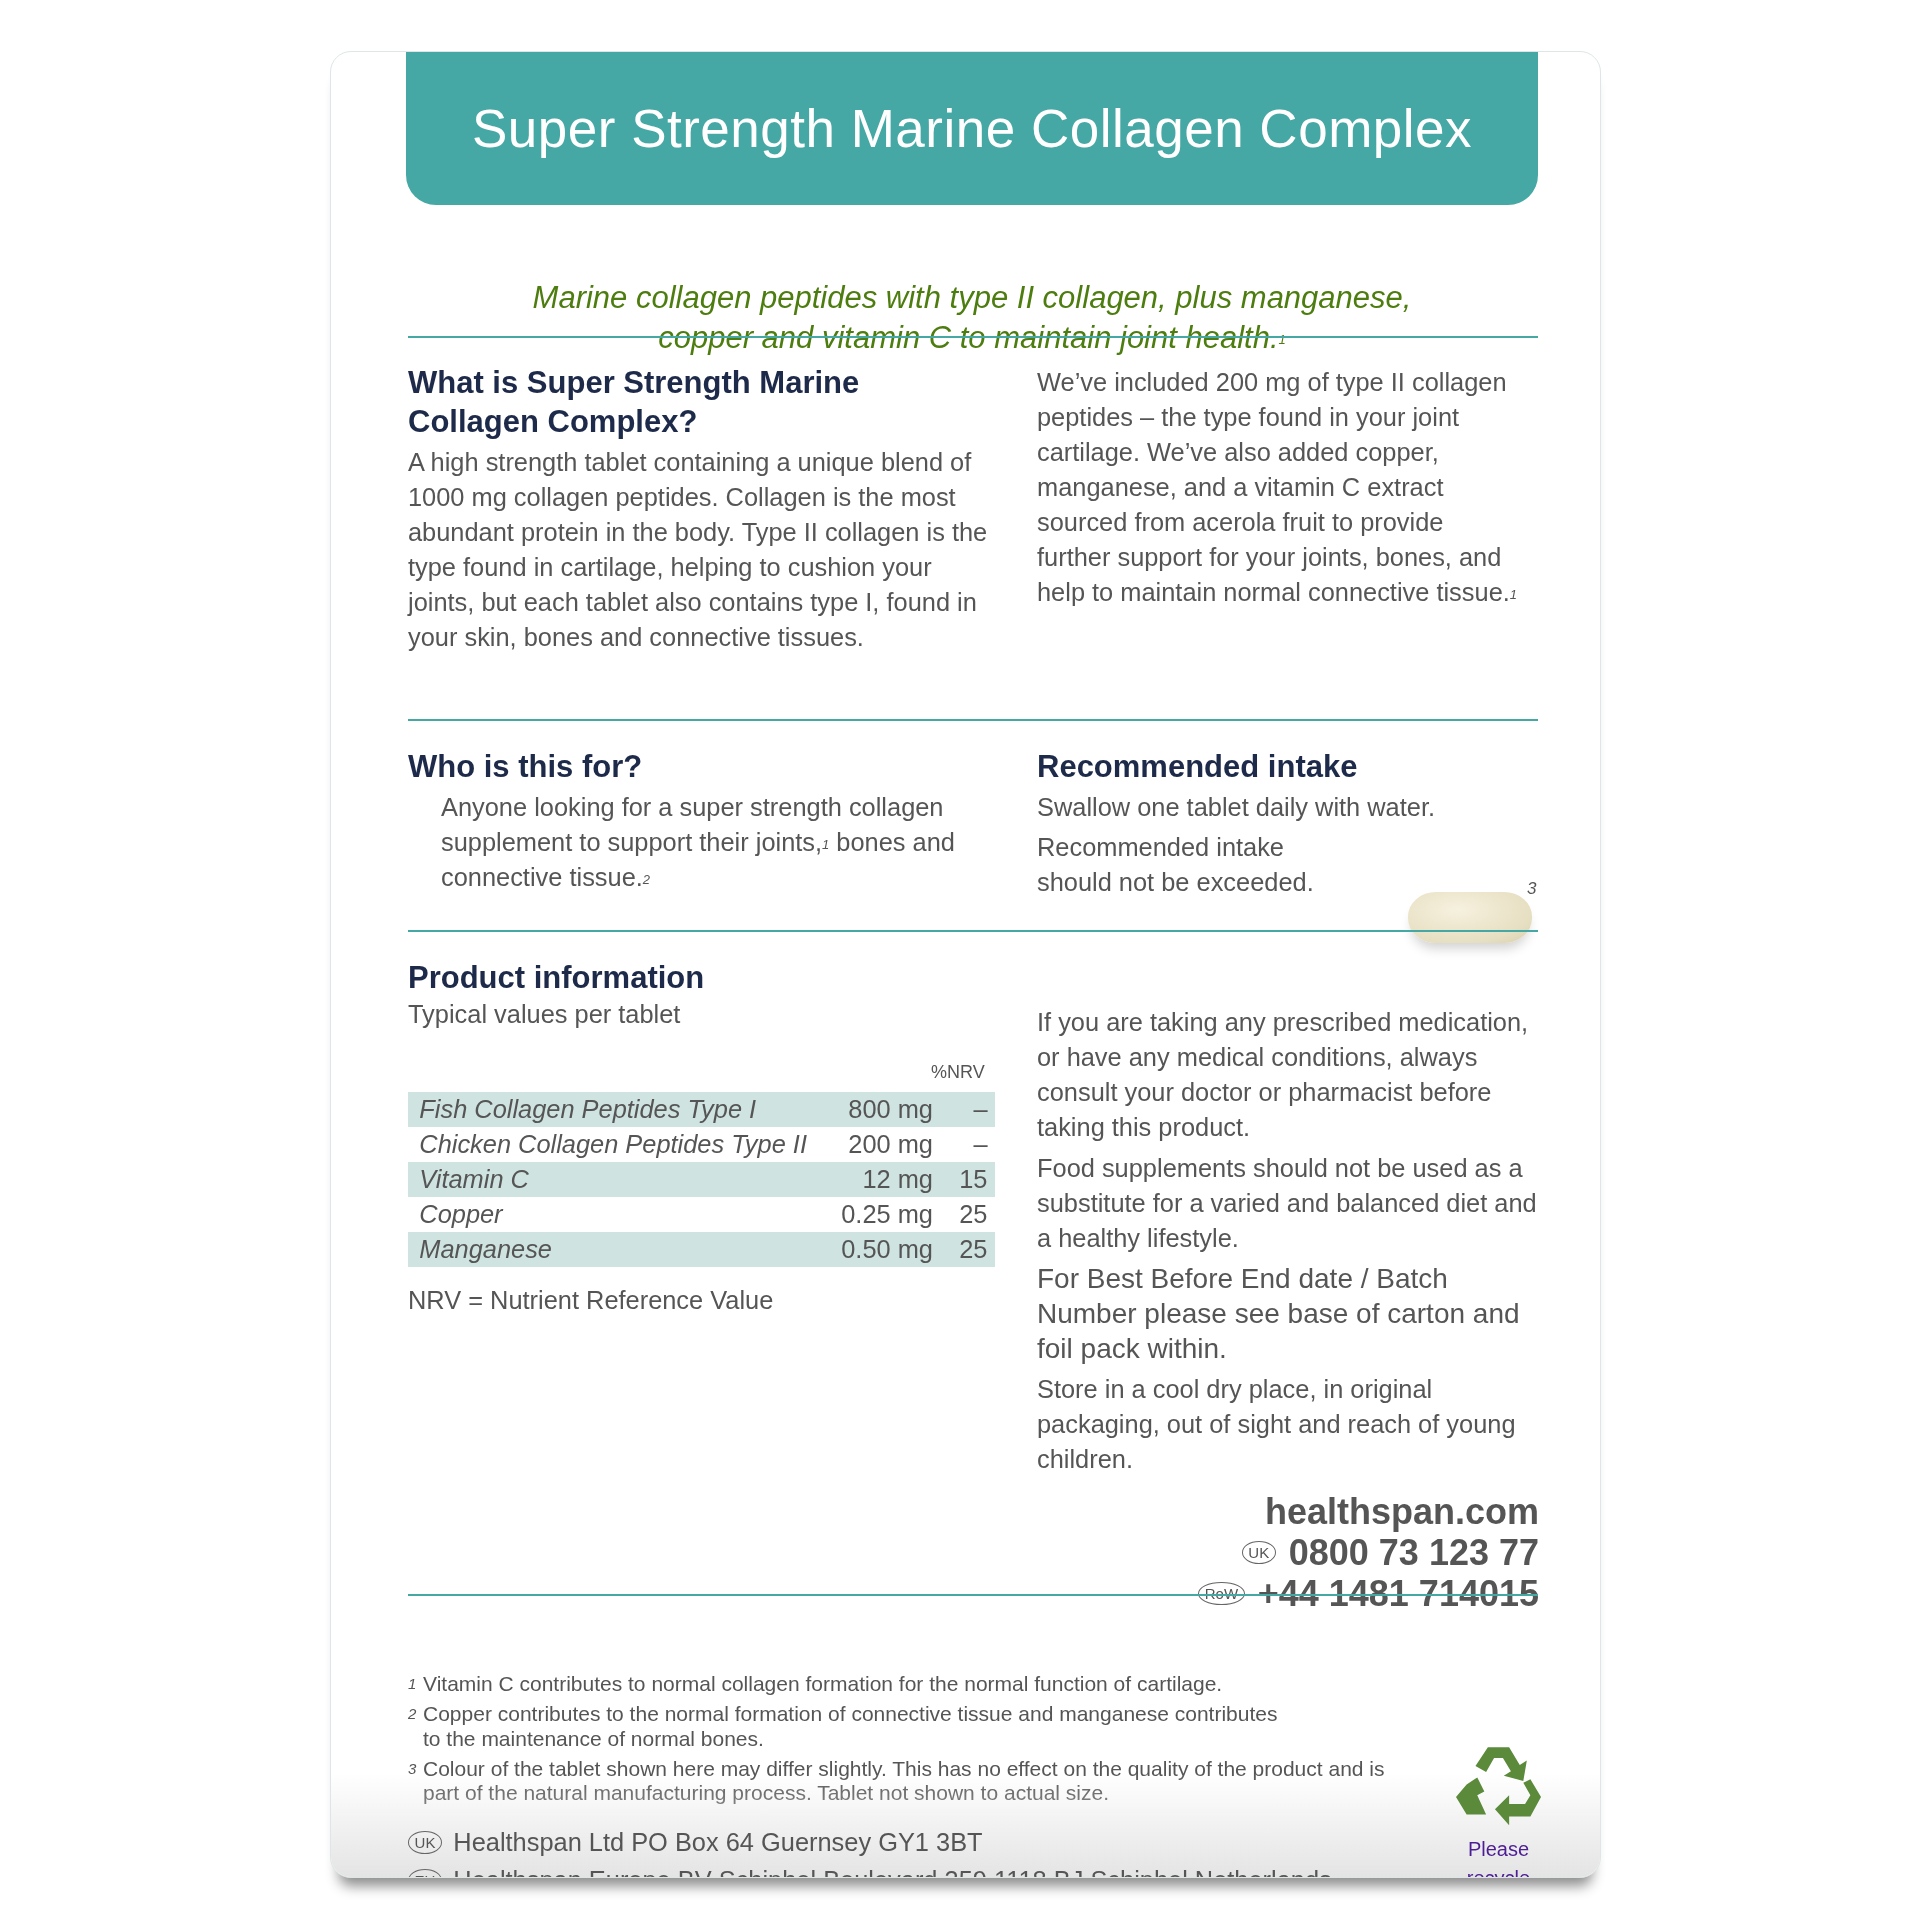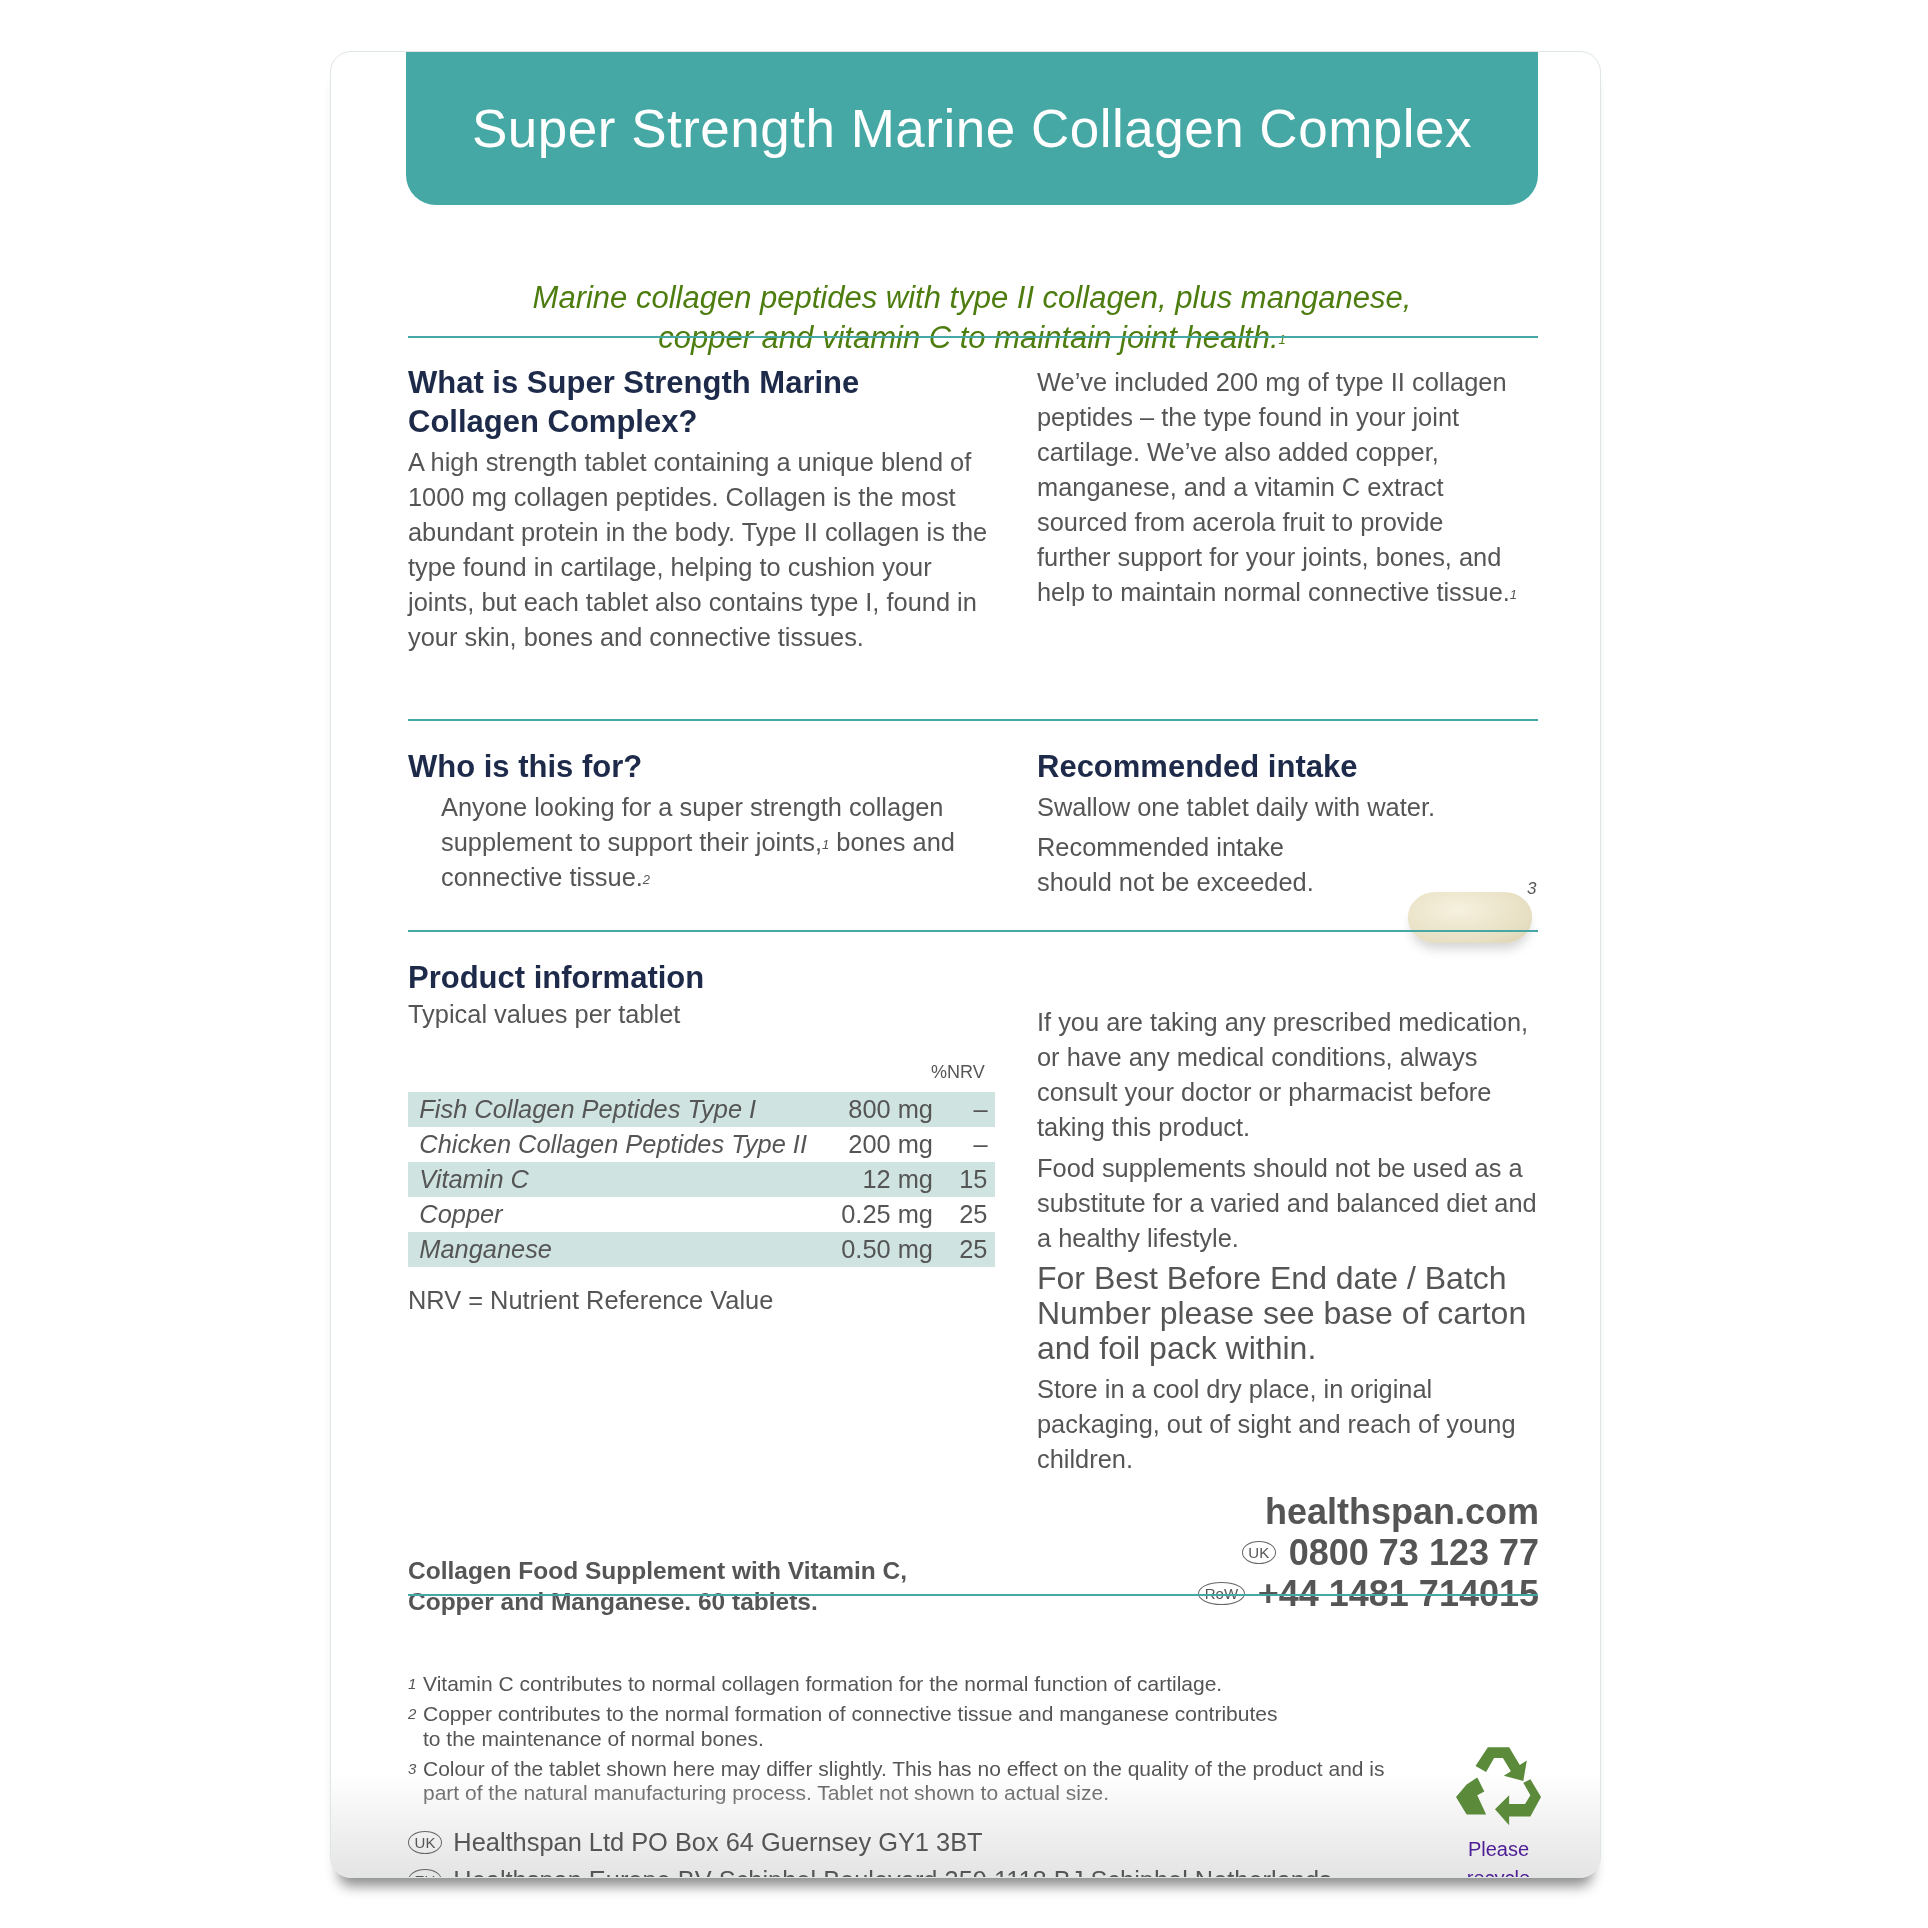--- a/index.html
+++ b/index.html
@@ -19,21 +19,21 @@
   .nrv-head{position:absolute;left:600px;top:1010px;font-size:18px;color:#555;}
   table.nut{position:absolute;left:77px;top:1040px;width:587px;border-collapse:collapse;font-size:25.4px;color:#555;}
   table.nut td{height:35px;padding:0;}
   table.nut tr.band td{background:#cfe3e1;}
   table.nut td.n{padding-left:11.3px;font-style:italic;}
   table.nut td.a{text-align:right;padding-right:7.5px;white-space:nowrap;}
   table.nut td.p{text-align:right;padding-right:7.5px;width:47px;}
   .nrv-def{position:absolute;left:77px;top:1234px;font-size:25.4px;color:#555;}
   .warn{position:absolute;left:706px;top:953px;width:508px;}
   .warn p{margin:0 0 5.6px 0;font-size:25.4px;line-height:35px;color:#555;}
-  .warn p.small{font-size:32px;}
+  .warn p.small{font-size:28px;}
   .desc{position:absolute;left:77px;top:1503px;font-size:24.5px;line-height:31px;color:#555;font-weight:bold;}
   .contact{position:absolute;right:61px;top:1439px;text-align:right;color:#555;}
   .contact .web{font-size:36px;font-weight:bold;line-height:41px;}
   .contact .ph{font-size:36px;font-weight:bold;line-height:41px;display:flex;align-items:center;justify-content:flex-end;gap:13px;}
   .oval{display:inline-block;border:1.4px solid #666;border-radius:50%;font-size:15px;font-weight:normal;padding:1.9px 5.6px;line-height:17px;color:#555;}
   .notes{position:absolute;left:77px;top:1620px;width:1017px;font-size:21px;line-height:24.5px;color:#555;}
   .notes .fn{display:flex;margin-bottom:5.6px;}
   .notes .fn .m{width:15px;font-style:italic;font-size:15px;flex:none;}
   .addr{position:absolute;left:77px;font-size:25.4px;color:#555;display:flex;align-items:center;gap:11.3px;z-index:2;}
   .recycle{position:absolute;left:1111px;top:1690px;width:113px;text-align:center;color:#4c1d95;font-size:20px;line-height:29px;z-index:2;}
@@ -117,24 +117,20 @@
     </table>
   <div class="nrv-def">NRV = Nutrient Reference Value</div>
 
   <div class="warn">
     <p>If you are taking any prescribed medication, or have any medical conditions, always consult your doctor or pharmacist before taking this product.</p>
     <p>Food supplements should not be used as a substitute for a varied and balanced diet and a healthy lifestyle.</p>
     <p class="small">For Best Before End date / Batch Number please see base of carton and foil pack within.</p>
     <p>Store in a cool dry place, in original packaging, out of sight and reach of young children.</p>
   </div>
 
-  <div class="desc">
-    <div>Collagen Food Supplement with Vitamin C,</div>
-    <div>Copper and Manganese. 60 tablets.</div>
-  </div>
 
   <div class="contact">
     <div class="web">healthspan.com</div>
     <div class="ph">
       <span class="oval">UK</span>
       <span>0800 73 123 77</span>
     </div>
     <div class="ph">
       <span class="oval">RoW</span>
       <span>+44 1481 714015</span>

